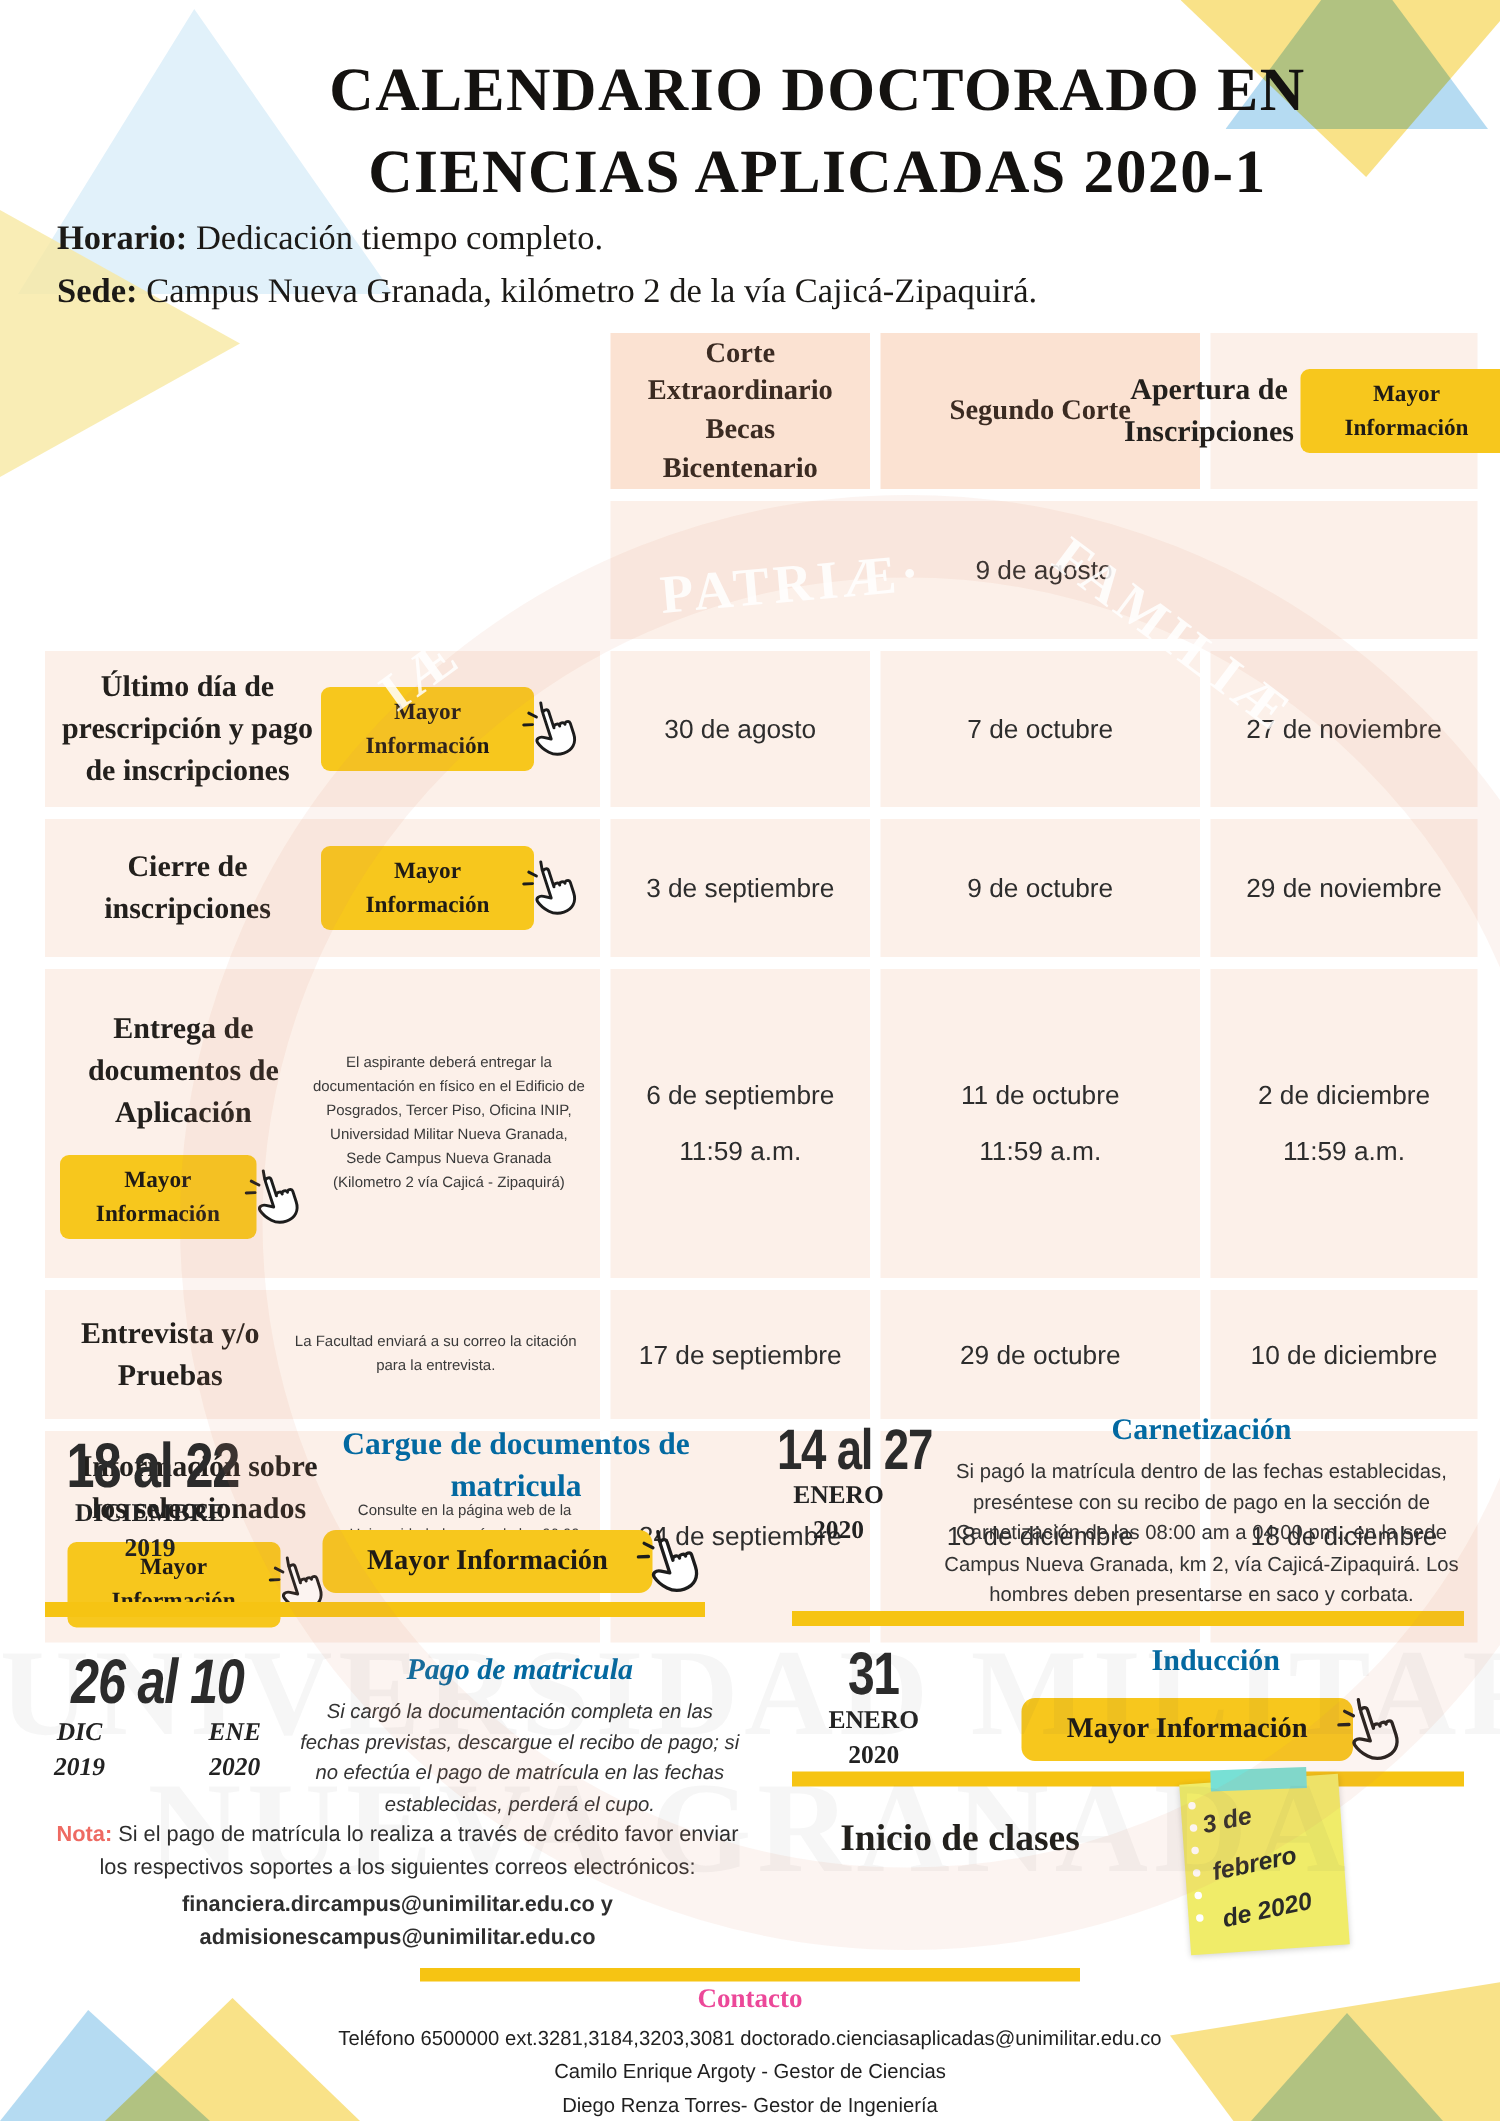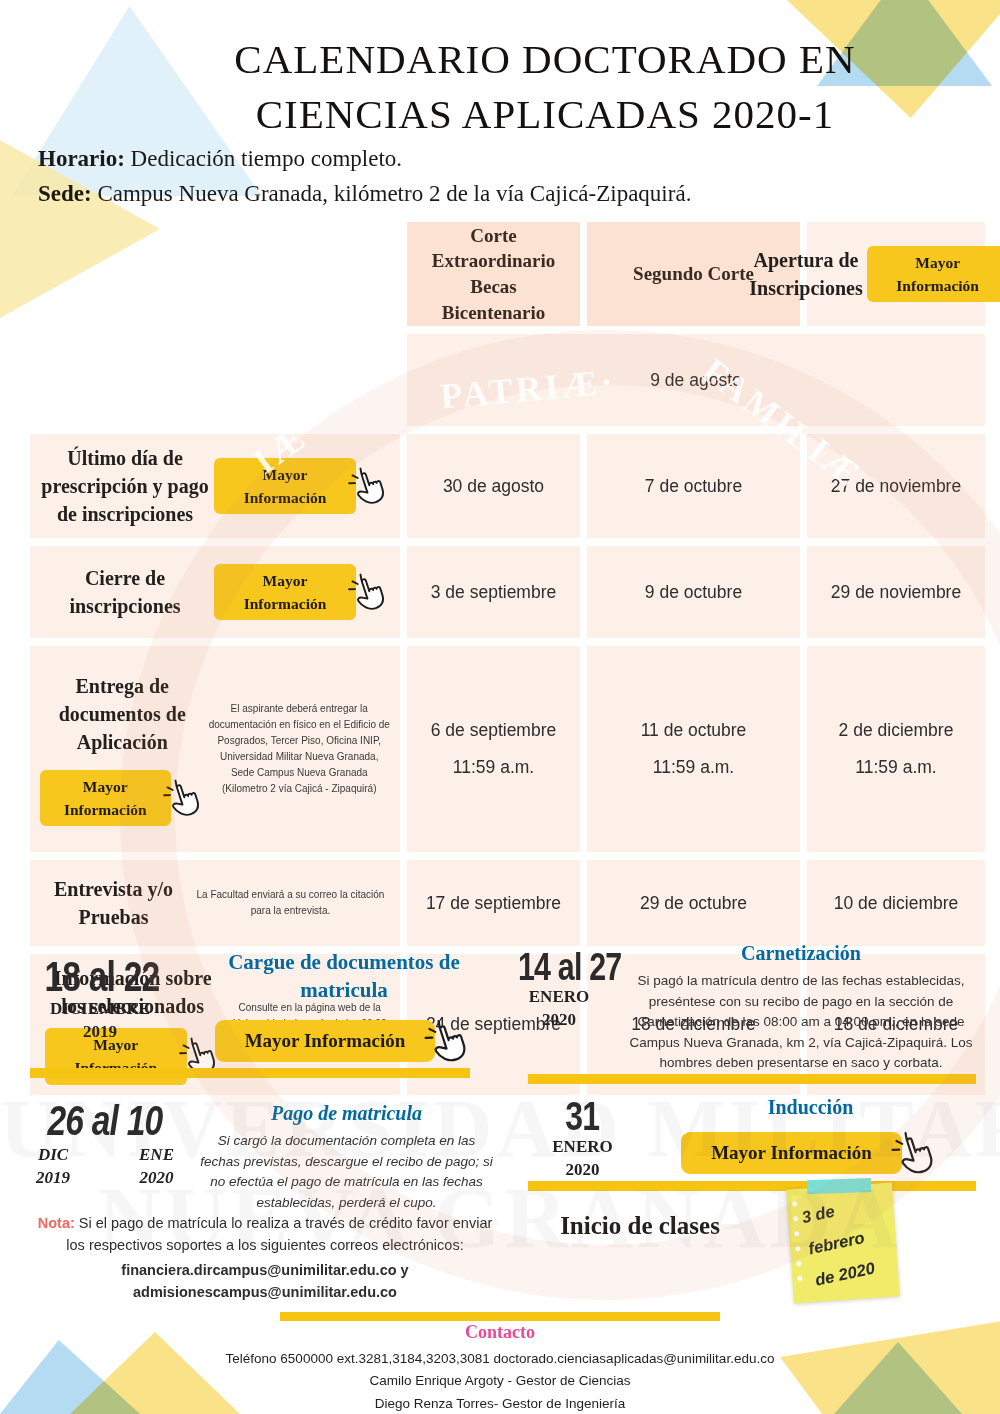--- a/index.html
+++ b/index.html
@@ -29,21 +29,21 @@
   .wm{position:absolute;pointer-events:none;z-index:3;}
   .wm-ring{left:120px;top:330px;width:860px;height:860px;border-radius:50%;
     border:55px solid rgba(222,128,104,0.09);}
   .wm-seal{font-family:"Liberation Serif",serif;font-weight:700;font-size:36px;
     color:rgba(255,255,255,0.85);letter-spacing:3px;white-space:nowrap;}
   .wm-big{left:0;right:0;text-align:center;font-family:"Liberation Serif",serif;
     font-weight:700;white-space:nowrap;color:rgba(70,70,70,0.05);letter-spacing:4px;}
 
   
   .title{position:absolute;left:130px;right:40px;top:32px;text-align:center;z-index:2;
-    font-family:"Liberation Serif",serif;font-weight:400;font-size:41px;line-height:1.33;
+    font-family:"Liberation Serif",serif;font-weight:700;font-size:41px;line-height:1.33;
     color:#141210;letter-spacing:1px;}
   .meta{position:absolute;left:38px;top:142px;z-index:2;font-family:"Liberation Serif",serif;
     font-size:23px;color:#1c1a17;line-height:1.5;}
   .meta b{font-weight:700;}
 
   
   .cal{position:absolute;left:30px;top:222px;z-index:2;display:grid;
     grid-template-columns:370px 173px 213px 178px;column-gap:7px;row-gap:8px;}
   .hcell{background:#fbe2d2;display:flex;align-items:center;justify-content:center;
     text-align:center;font-family:"Liberation Serif",serif;font-weight:700;font-size:19px;

